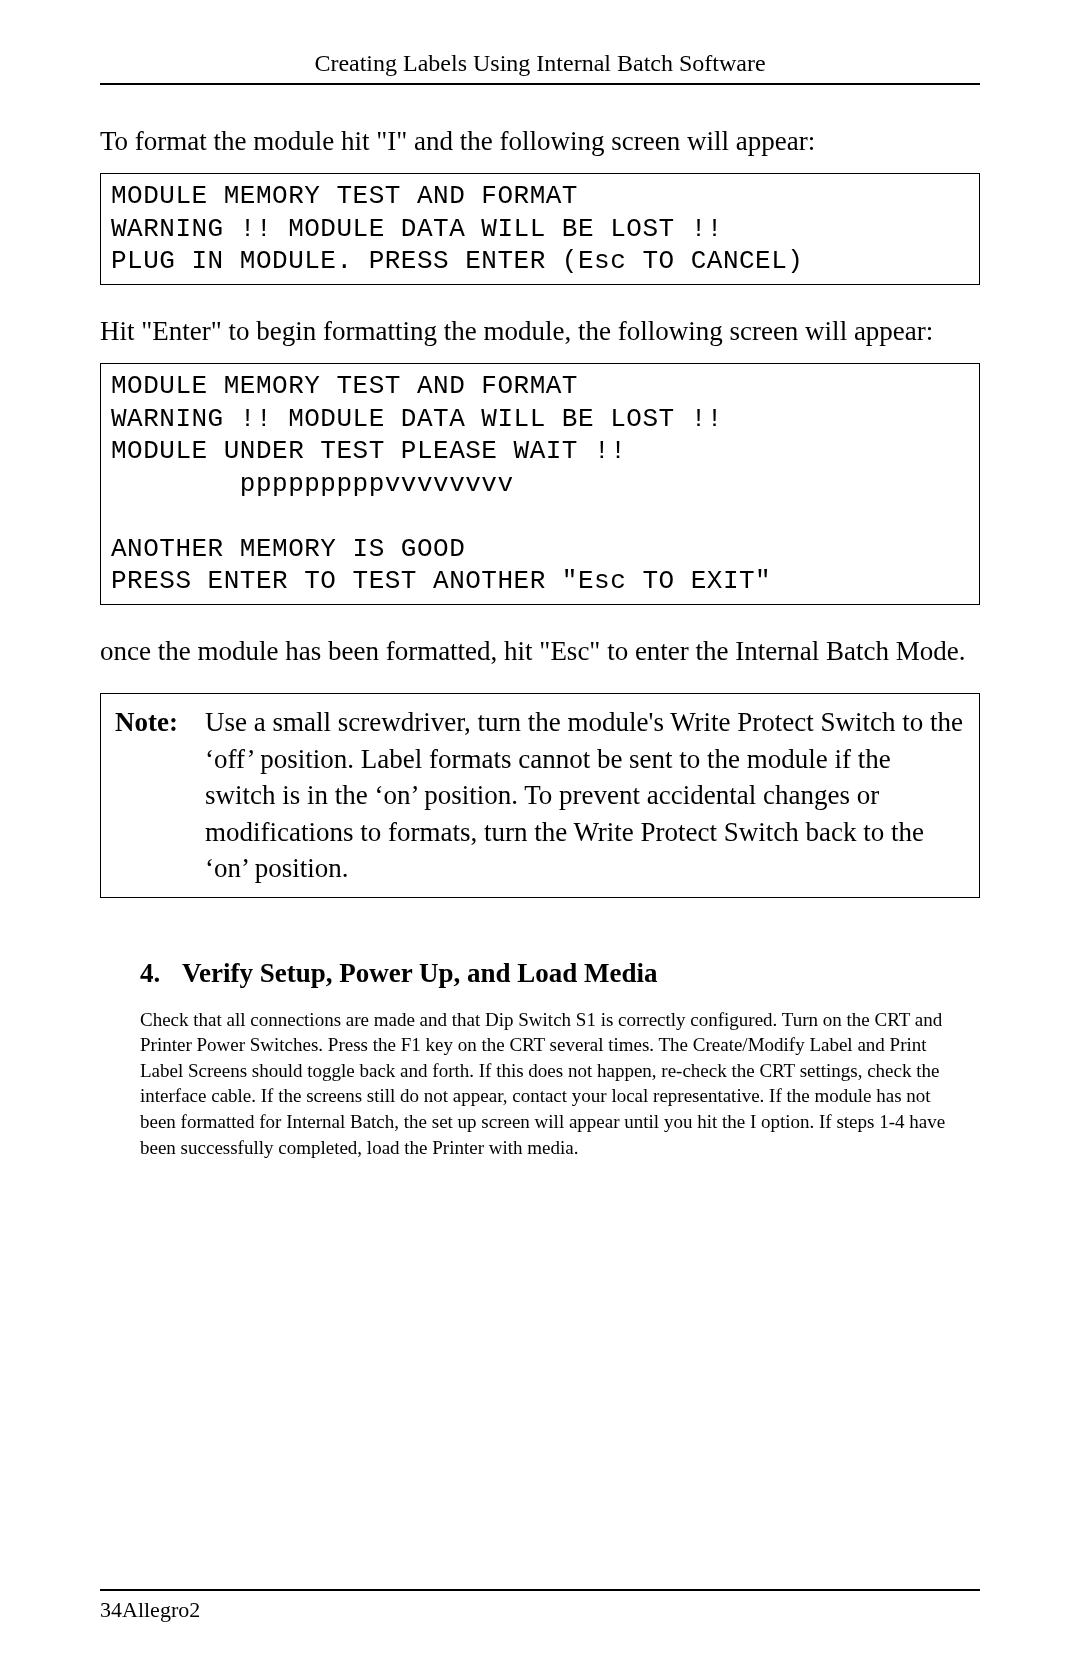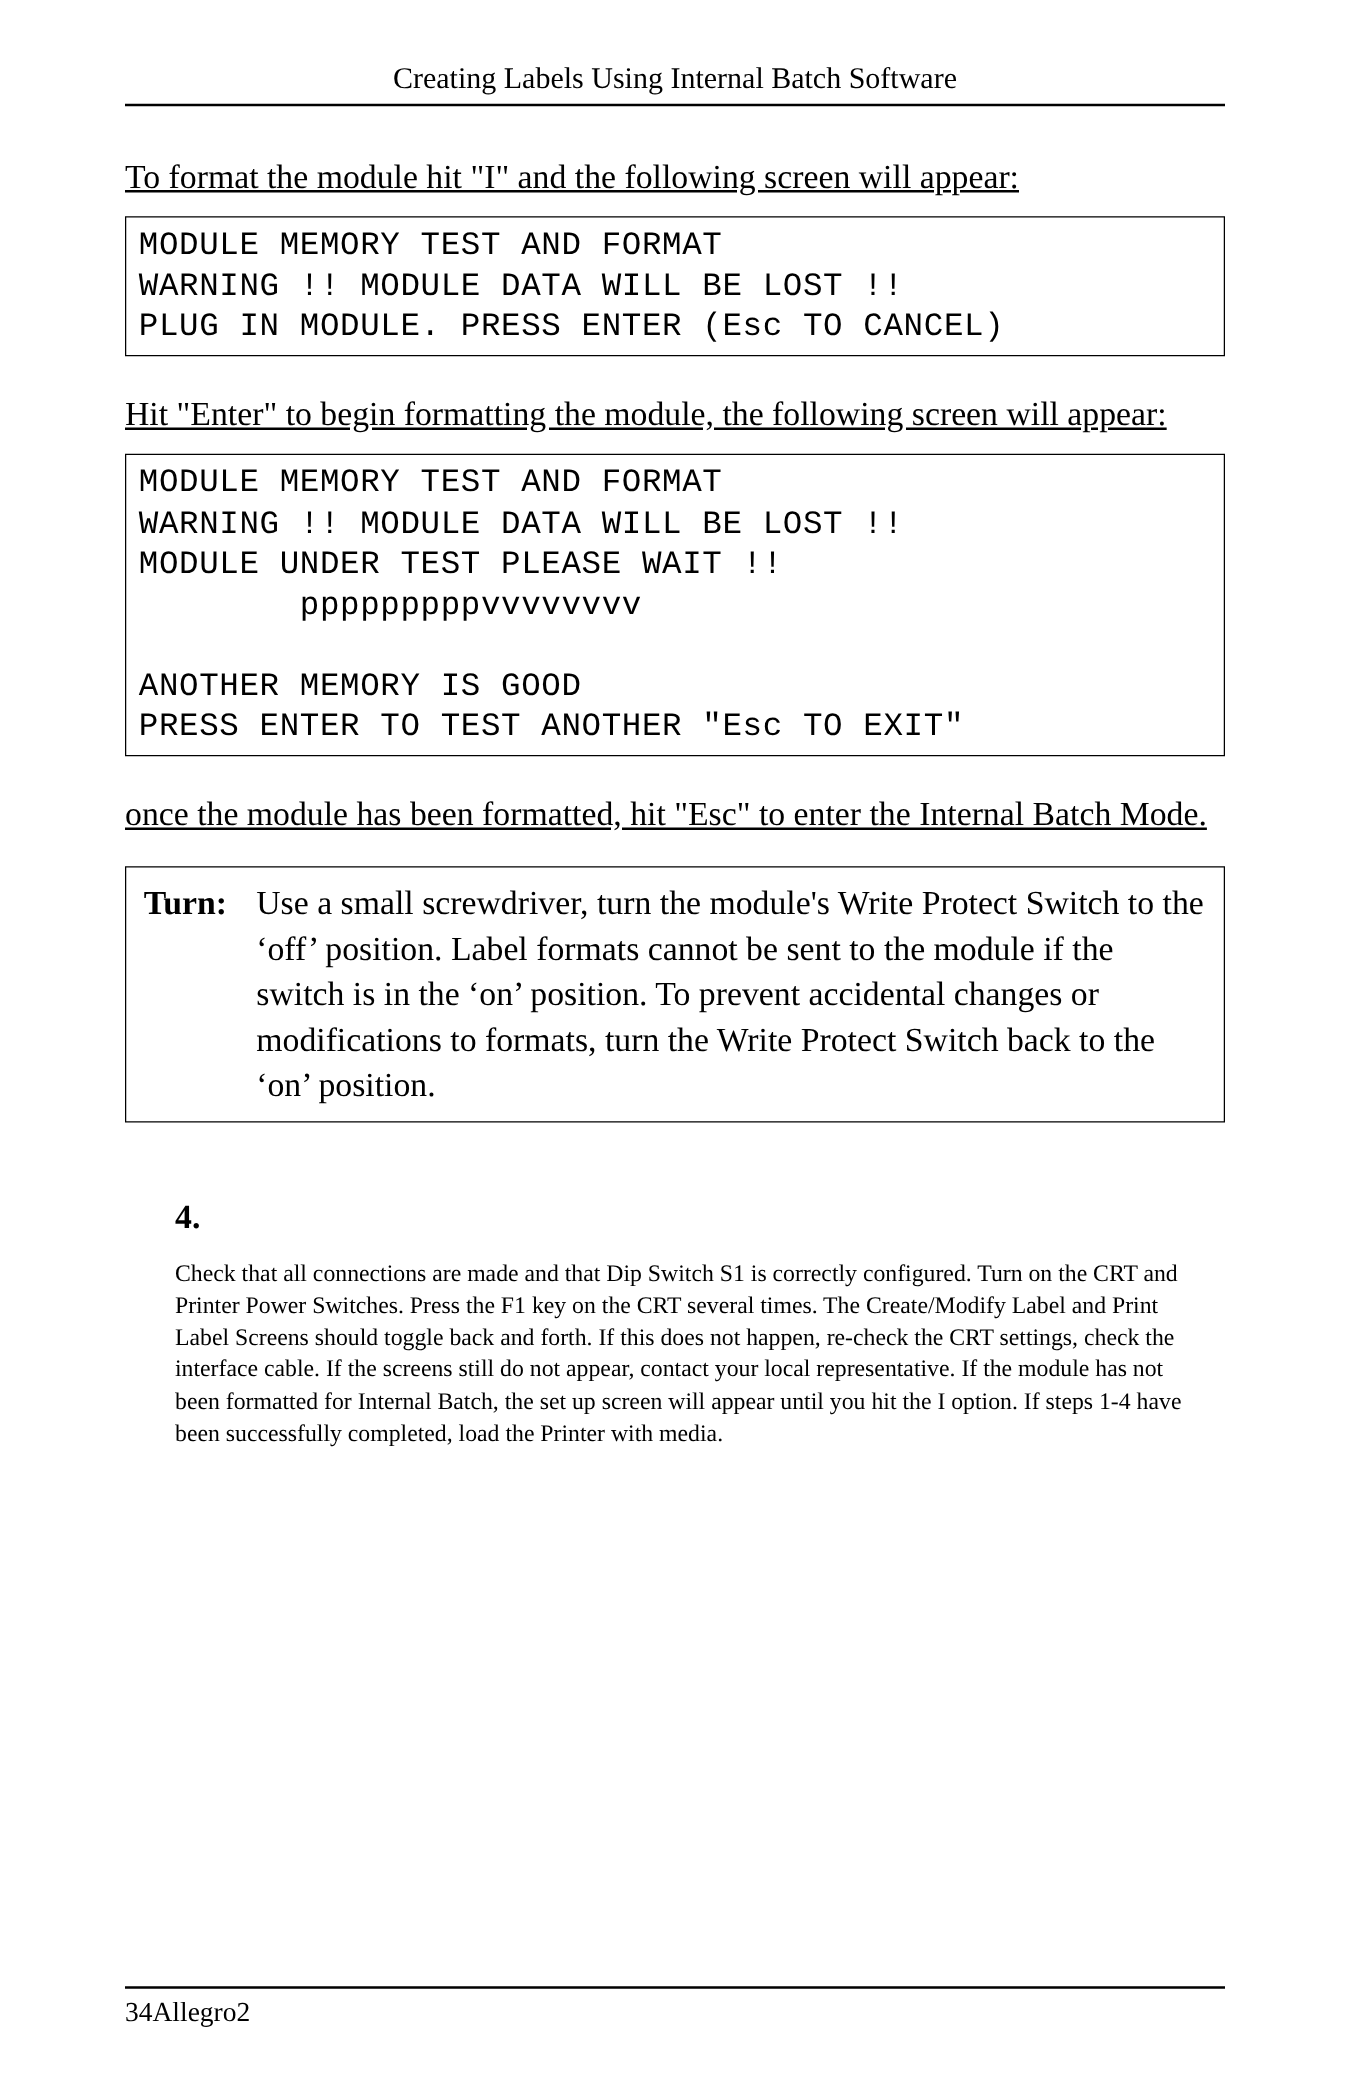--- a/index.html
+++ b/index.html
@@ -20,21 +20,20 @@
     text-align: center;
     font-size: 24px;
     padding-bottom: 6px;
     border-bottom: 2px solid #000;
     margin-bottom: 38px;
   }
   .para {
     font-size: 27px;
     line-height: 1.35;
     margin: 0 0 14px 0;
-    text-decoration: underline;
   }
   .codebox {
     border: 1.5px solid #000;
     padding: 6px 10px 6px 10px;
     font-family: "Courier New", Courier, monospace;
     font-size: 26px;
     white-space: pre;
     line-height: 1.25;
     margin-bottom: 28px;
     letter-spacing: 0.5px;
@@ -107,27 +106,28 @@
 <span>WARNING !! MODULE DATA WILL BE LOST !!</span>
 <span>MODULE UNDER TEST PLEASE WAIT !!</span>
 <span>        pppppppppvvvvvvvv</span>
 <span></span>
 <span>ANOTHER MEMORY IS GOOD</span>
 <span>PRESS ENTER TO TEST ANOTHER "Esc TO EXIT"</span></div>
 
   <p class="para">once the module has been formatted, hit "Esc" to enter the Internal Batch Mode.</p>
 
   <div class="notebox">
-    <span class="note-label">Turn:</span>
+    <span class="note-label">Note:</span>
     <span class="note-body">Use a small screwdriver,  turn the module's Write Protect Switch to the ‘off’ position. Label formats cannot be sent to the module if the switch is in the ‘on’ position. To prevent accidental changes or modifications to formats, turn the Write Protect Switch back to the ‘on’ position.</span>
   </div>
 
   <div class="section">
     <div class="section-heading">
       <span class="section-num">4.</span>
+      <span>Verify Setup, Power Up, and Load Media</span>
     </div>
     <div class="section-body">Check that all connections are made and that Dip Switch S1 is correctly configured. Turn on the CRT and Printer Power Switches. Press the F1 key on the CRT several times. The Create/Modify Label and Print Label Screens should toggle back and forth. If this does not happen, re-check the CRT settings, check the interface cable. If the screens still do not appear, contact your  local representative. If the module has not been formatted for Internal Batch, the set up screen will appear until you hit the I option. If steps 1-4 have been successfully completed, load the Printer with media.</div>
   </div>
 
   <div class="footer">
     <span>34</span>
     <span>Allegro2</span>
   </div>
 
 </div>

